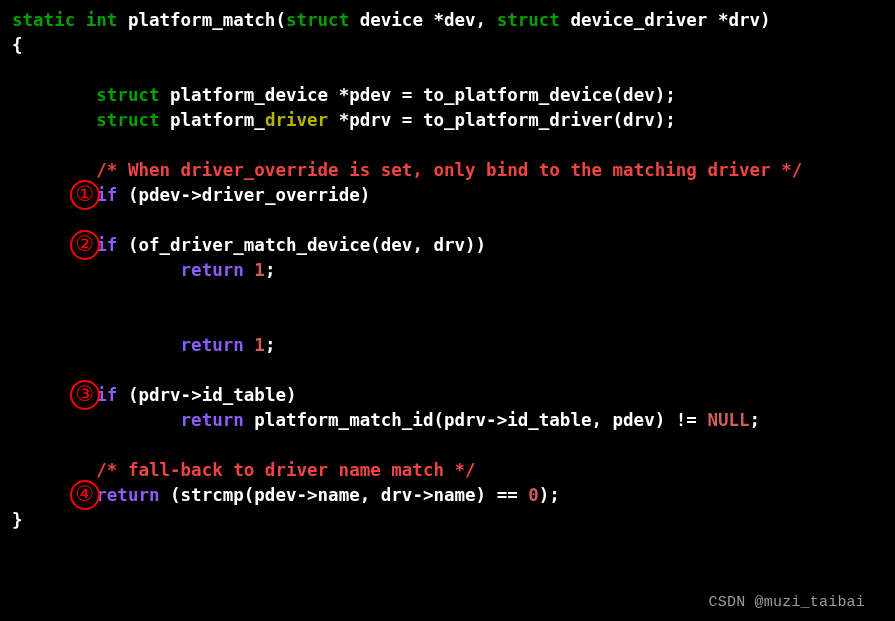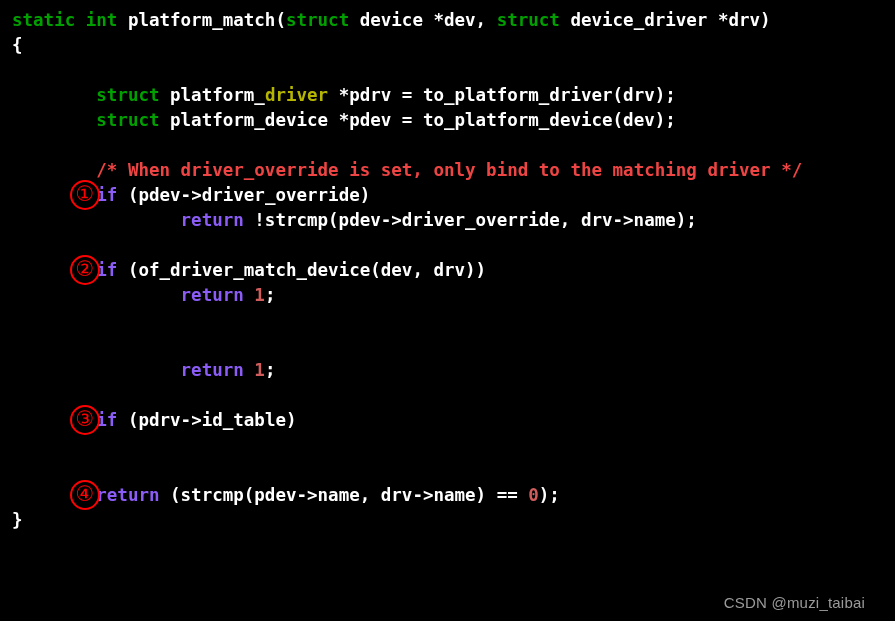--- a/index.html
+++ b/index.html
@@ -63,51 +63,51 @@
     text-align: center;
     letter-spacing: 0;
   }
 
   
   #watermark {
     position: absolute;
     right: 14px;
     bottom: 10px;
     color: #9a9a9a;
-    font-family: Liberation Sans, sans-serif;
+    font-family: Liberation Mono, monospace;
     font-size: 15px;
     font-weight: normal;
     letter-spacing: 0.2px;
     white-space: pre;
   }
 </style>
 </head>
 <body>
 
 <div id="screen">
 
   <div id="code">
       <div class="line"><span class="kw">static int </span><span class="plain">platform_match(</span><span class="kw">struct</span><span class="plain"> device *dev, </span><span class="kw">struct</span><span class="plain"> device_driver *drv)</span></div>
       <div class="line"><span class="plain">{</span></div>
       <div class="line"><span class="plain"></span></div>
+      <div class="line"><span class="plain">        </span><span class="kw">struct</span><span class="plain"> platform_device *pdev = to_platform_device(dev);</span></div>
       <div class="line"><span class="plain">        </span><span class="kw">struct</span><span class="plain"> platform_</span><span class="hl">driver</span><span class="plain"> *pdrv = to_platform_driver(drv);</span></div>
-      <div class="line"><span class="plain">        </span><span class="kw">struct</span><span class="plain"> platform_device *pdev = to_platform_device(dev);</span></div>
       <div class="line"><span class="plain"></span></div>
       <div class="line"><span class="plain">        </span><span class="cmt">/* When driver_override is set, only bind to the matching driver */</span></div>
       <div class="line"><span class="plain">        </span><span class="ctl">if</span><span class="plain"> (pdev-&gt;driver_override)</span><div class="marker" style="left: 70px; top: -3px;">①</div></div>
-      <div class="line"><span class="plain">                </span><span class="ctl">return</span><span class="plain"> !strcmp(pdev-&gt;driver_override, drv-&gt;name);</span></div>
       <div class="line"><span class="plain"></span></div>
       <div class="line"><span class="plain">        </span><span class="ctl">if</span><span class="plain"> (of_driver_match_device(dev, drv))</span><div class="marker" style="left: 70px; top: -3px;">②</div></div>
       <div class="line"><span class="plain">                </span><span class="ctl">return</span><span class="plain"> </span><span class="num">1</span><span class="plain">;</span></div>
       <div class="line"><span class="plain"></span></div>
       <div class="line"><span class="plain">        </span></div>
       <div class="line"><span class="plain">                </span><span class="ctl">return</span><span class="plain"> </span><span class="num">1</span><span class="plain">;</span></div>
       <div class="line"><span class="plain"></span></div>
       <div class="line"><span class="plain">        </span><span class="ctl">if</span><span class="plain"> (pdrv-&gt;id_table)</span><div class="marker" style="left: 70px; top: -3px;">③</div></div>
+      <div class="line"><span class="plain">                </span><span class="ctl">return</span><span class="plain"> platform_match_id(pdrv-&gt;id_table, pdev) != </span><span class="num">NULL</span><span class="plain">;</span></div>
       <div class="line"><span class="plain"></span></div>
-      <div class="line"><span class="plain">        </span></div>
+      <div class="line"><span class="plain">        </span><span class="cmt">/* fall-back to driver name match */</span></div>
       <div class="line"><span class="plain">        </span><span class="ctl">return</span><span class="plain"> (strcmp(pdev-&gt;name, drv-&gt;name) == </span><span class="num">0</span><span class="plain">);</span><div class="marker" style="left: 70px; top: -3px;">④</div></div>
       <div class="line"><span class="plain">}</span></div>
     </div>
 
   <div id="watermark">CSDN @muzi_taibai</div>
 
 </div>
 
 </body></html>

